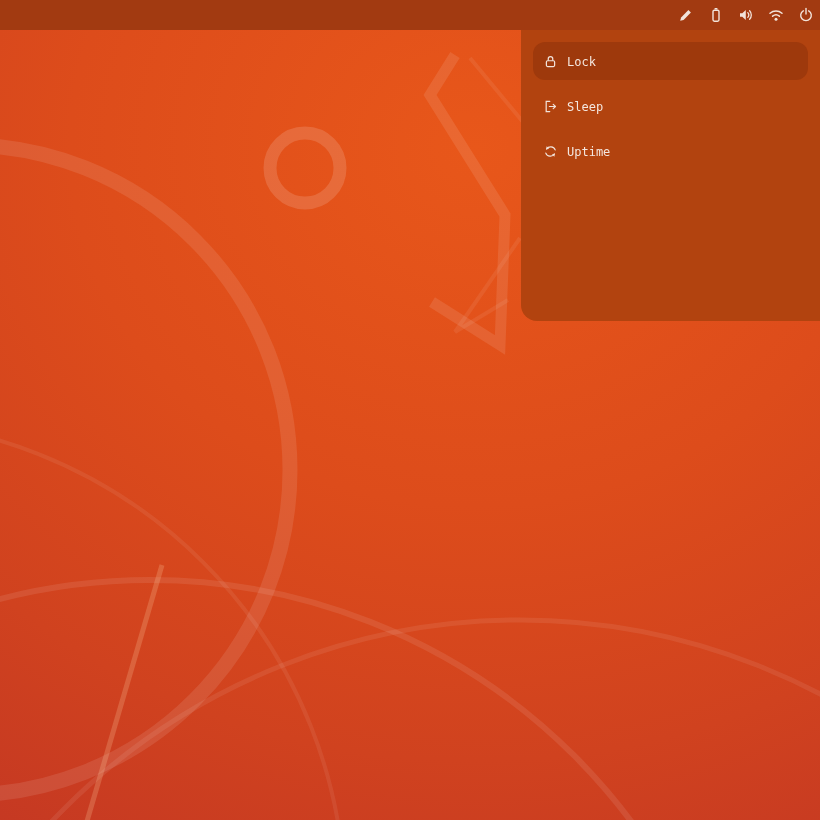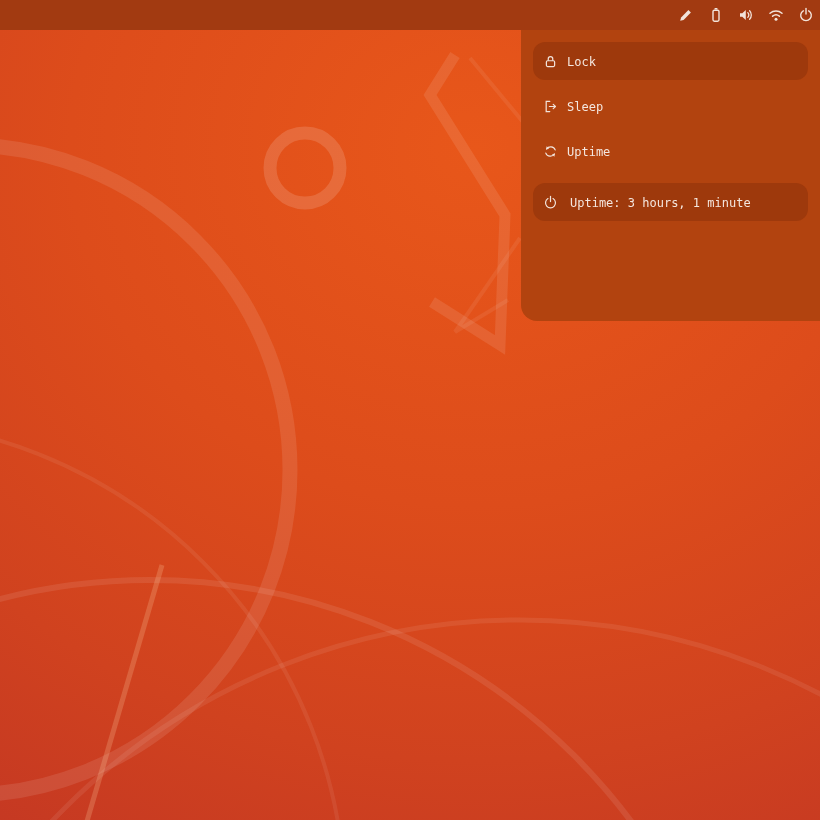--- a/index.html
+++ b/index.html
@@ -116,24 +116,15 @@
           <path fill="none" stroke="currentColor" stroke-width="1.3" stroke-linecap="round" d="M13 6.3A5.2 5.2 0 003.8 5.3"></path>
           <path fill="currentColor" d="M3.9 2.3l-.6 3.6 3.1-.9z"></path>
           <path fill="none" stroke="currentColor" stroke-width="1.3" stroke-linecap="round" d="M3 9.7a5.2 5.2 0 009.2 1"></path>
           <path fill="currentColor" d="M12.1 13.7l.6-3.6-3.1.9z"></path>
         </svg>
       </span>
       <span class="mi-label">Uptime</span>
     </div>
 
 
-    <div class="menu-item uptime">
-      <span class="mi-icon">
-        <svg viewBox="0 0 16 16">
-          <path fill="none" stroke="currentColor" stroke-width="1.3" stroke-linecap="round" d="M5.3 3.8a5.3 5.3 0 105.4 0"></path>
-          <path stroke="currentColor" stroke-width="1.3" stroke-linecap="round" d="M8 1.5v5.5"></path>
-        </svg>
-      </span>
-      <span class="mi-label">Uptime: 3 hours, 1 minute</span>
-    </div>
 
   </div>
 </div>
 
 </body></html>

